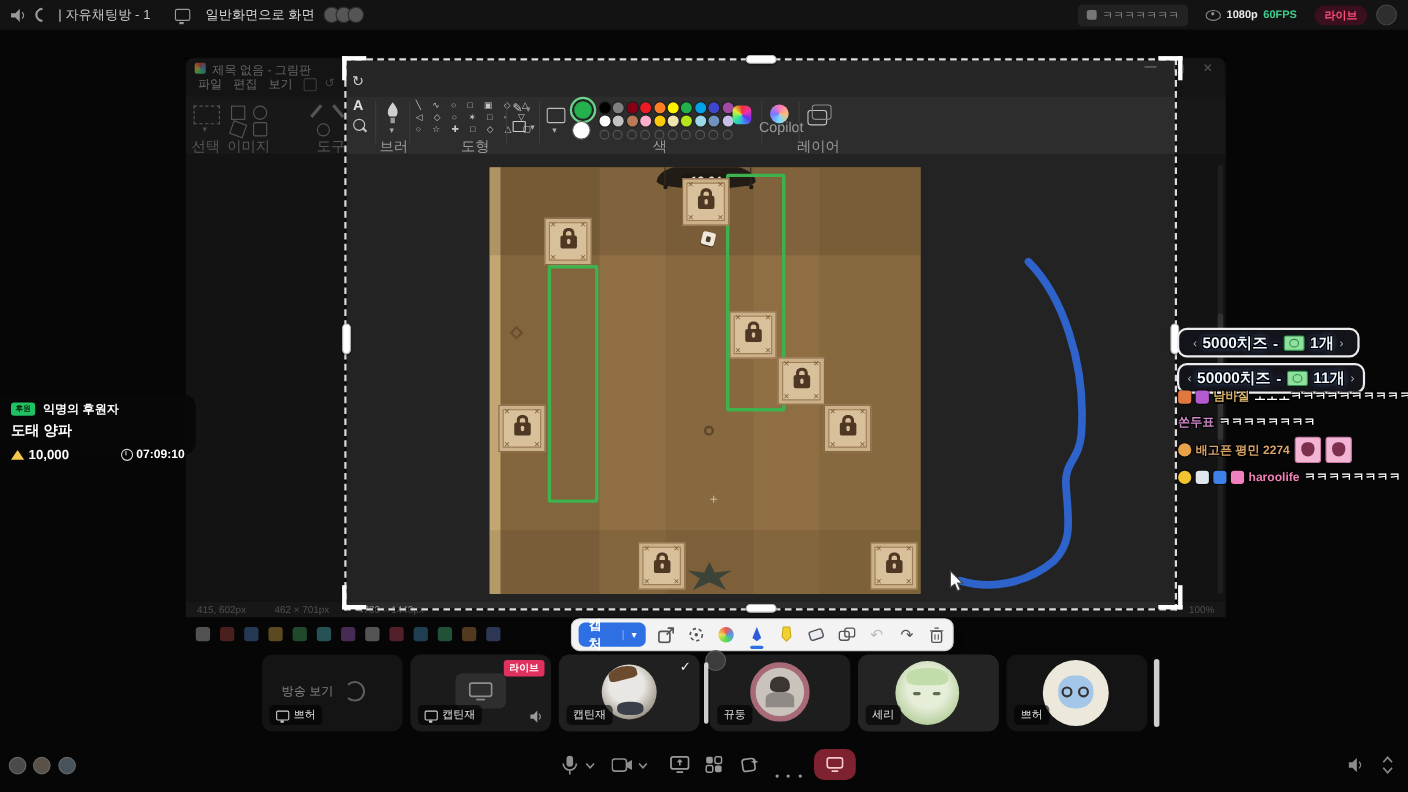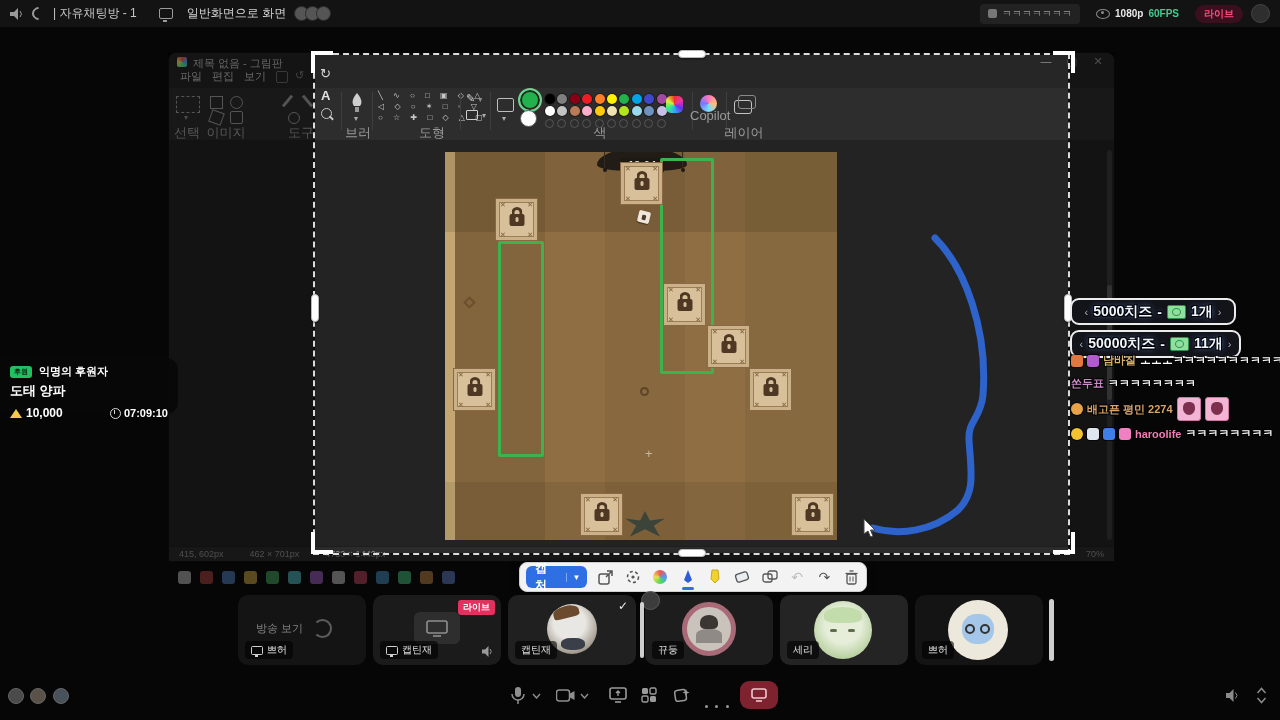--- a/index.html
+++ b/index.html
@@ -214,21 +214,21 @@
 <div class="a grplbl" style="left:690px;top:108px;width:38px">Copilot</div>
 <div class="a sep" style="left:726px;top:92px"></div>
 <div class="a layers" style="left:734px;top:100px"></div>
 <div class="a grplbl" style="left:722px;top:124px;width:44px">레이어</div>
 
 <div class="a canvas"></div>
 <div class="a statusbar">
   <span>415, 602px</span>
   <span>462 × 701px</span>
   <span>4730 × 1440px</span>
-  <span style="margin-left:auto">70%</span>
+  <span style="margin-left:auto">100%</span>
 </div>
 <div class="a vsb"></div>
 <div class="a vsb-th"></div>
 
 <div class="a board">
   <div class="stripe" style="left:0;width:10px;background:#c3a671"></div>
   <div class="stripe" style="left:10px;width:90px;background:rgba(0,0,0,.08)"></div>
   <div class="stripe" style="left:160px;width:80px;background:rgba(0,0,0,.05)"></div>
   <div class="stripe" style="left:300px;width:92px;background:rgba(60,70,20,.10)"></div>
   <div class="a" style="left:0;top:0;width:392px;height:80px;background:rgba(0,0,0,.10)"></div>

